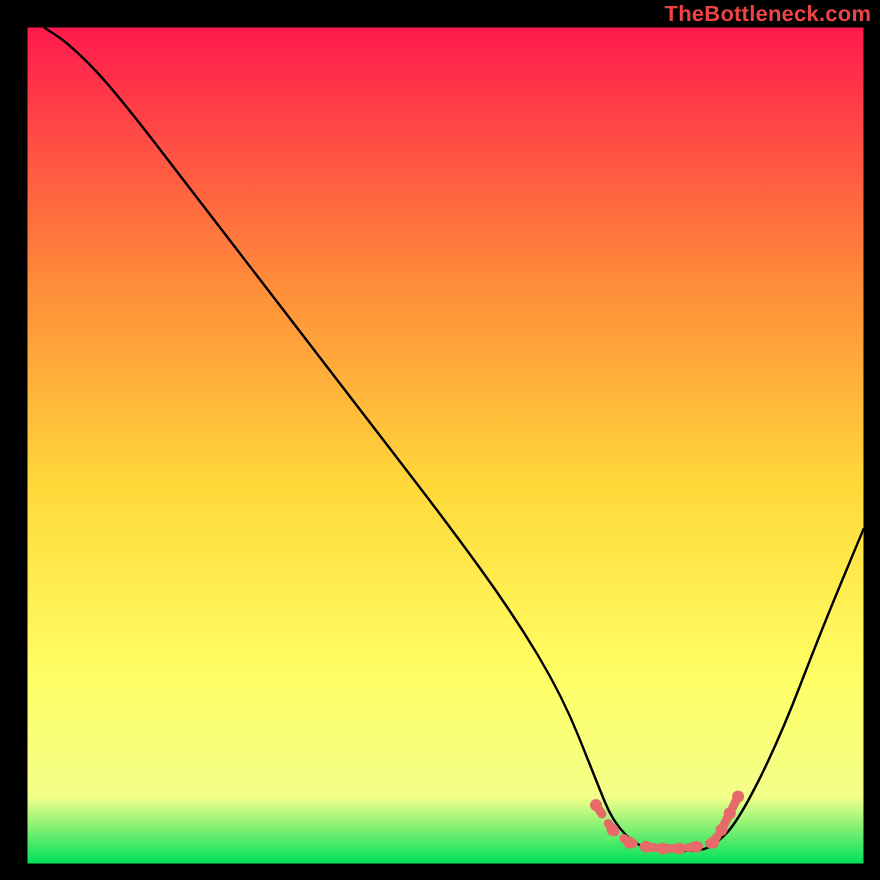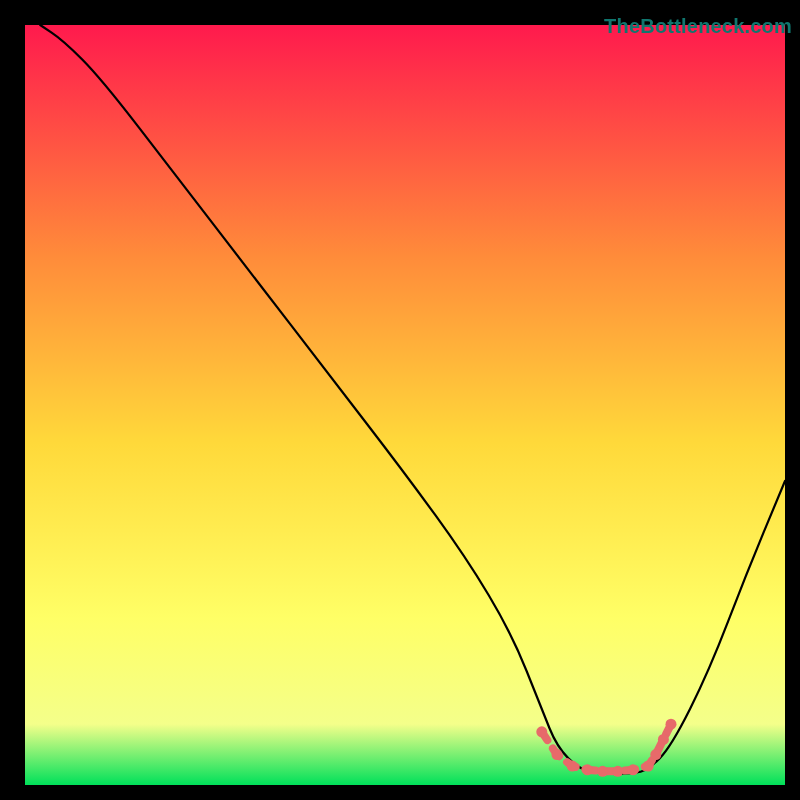--- a/index.html
+++ b/index.html
@@ -10,26 +10,26 @@
     background: #000;
     overflow: hidden;
   }
   .container {
     position: relative;
     width: 800px;
     height: 800px;
   }
   .watermark {
     position: absolute;
-    top: 15px;
+    top: 2px;
     right: 8px;
     font-family: Arial, Helvetica, sans-serif;
     font-size: 20px;
     font-weight: bold;
-    color: #0f766e;
+    color: #ef4444;
     z-index: 10;
     letter-spacing: 0.2px;
   }
   svg.chart {
     position: absolute;
     left: 0;
     top: 0;
     width: 800px;
     height: 800px;
   }

